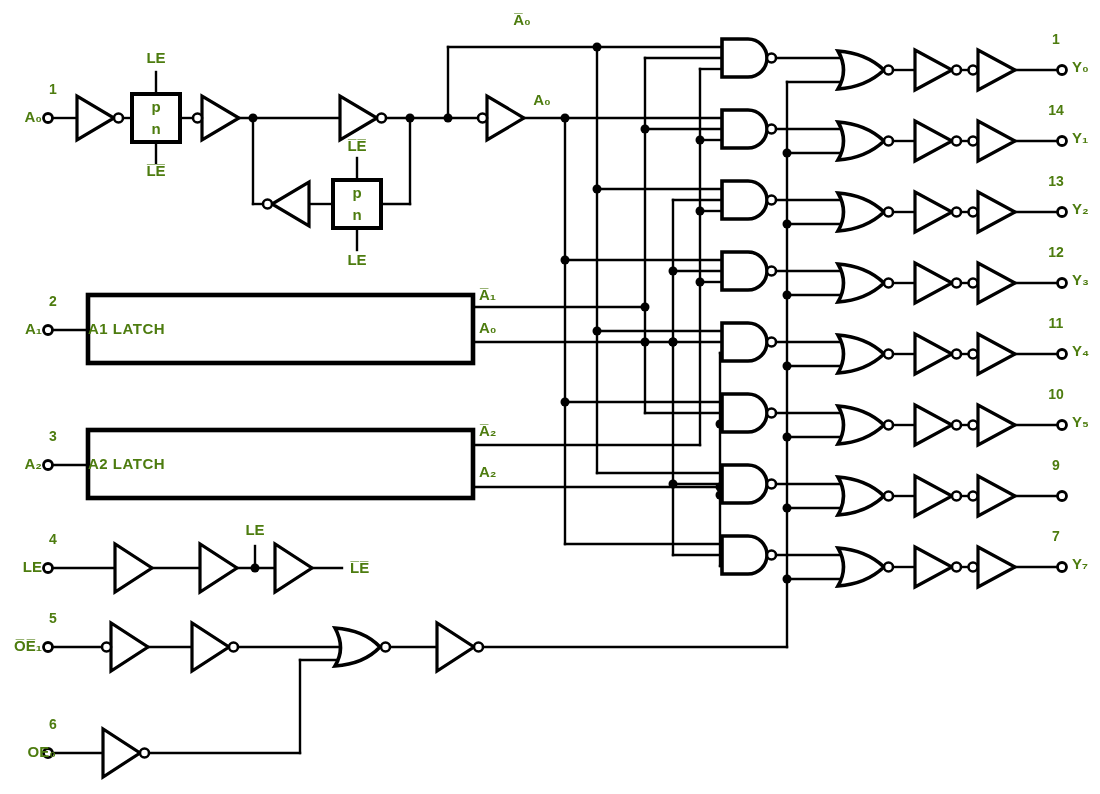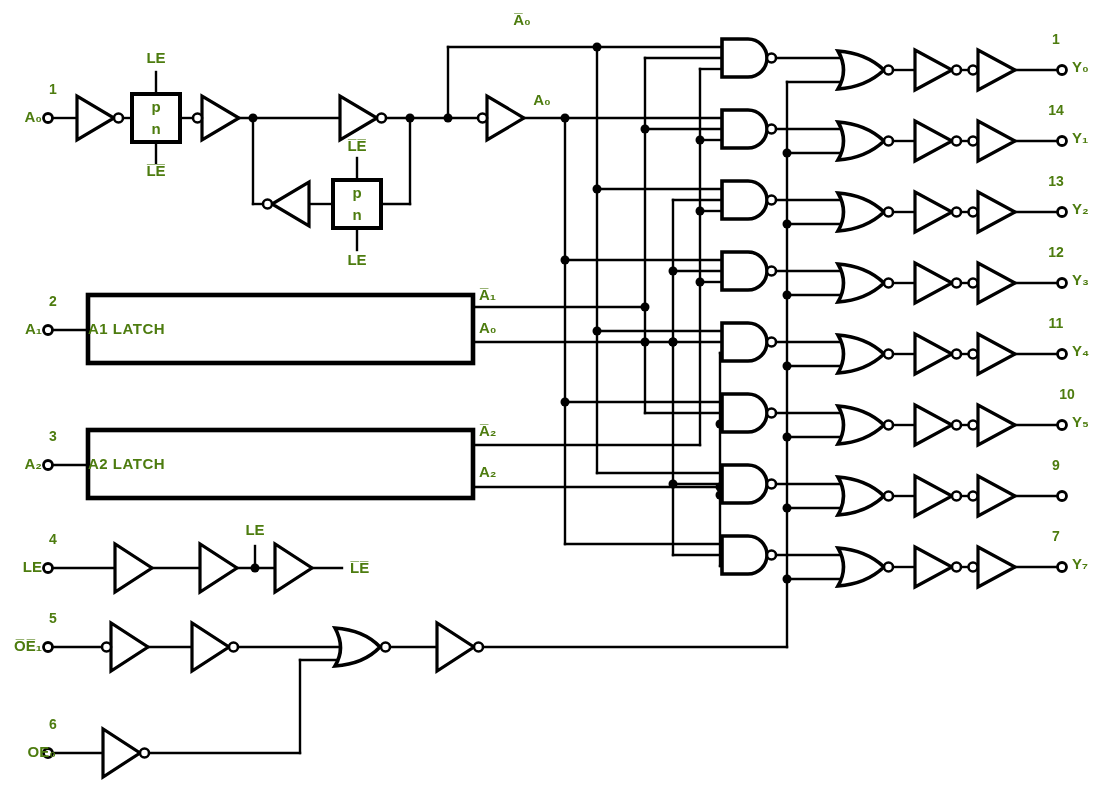--- a/index.html
+++ b/index.html
@@ -309,20 +309,20 @@
       <div class="lbl pin ctr" style="left: 1056px; top: 32px;">1</div>
       <div class="lbl " style="left: 1072px; top: 59px;">Y₀</div>
       <div class="lbl pin ctr" style="left: 1056px; top: 103px;">14</div>
       <div class="lbl " style="left: 1072px; top: 130px;">Y₁</div>
       <div class="lbl pin ctr" style="left: 1056px; top: 174px;">13</div>
       <div class="lbl " style="left: 1072px; top: 201px;">Y₂</div>
       <div class="lbl pin ctr" style="left: 1056px; top: 245px;">12</div>
       <div class="lbl " style="left: 1072px; top: 272px;">Y₃</div>
       <div class="lbl pin ctr" style="left: 1056px; top: 316px;">11</div>
       <div class="lbl " style="left: 1072px; top: 343px;">Y₄</div>
-      <div class="lbl pin ctr" style="left: 1056px; top: 387px; margin-left: 11px;">10</div>
+      <div class="lbl pin ctr" style="left: 1056px; top: 387px;">10</div>
       <div class="lbl " style="left: 1072px; top: 414px;">Y₅</div>
       <div class="lbl pin ctr" style="left: 1056px; top: 458px;">9</div>
       <div class="lbl " style="left: 1072px; top: 485px; margin-left: 40px;">Y₆</div>
       <div class="lbl pin ctr" style="left: 1056px; top: 529px;">7</div>
       <div class="lbl " style="left: 1072px; top: 556px;">Y₇</div>
     </div>
 </div>
 
 </body></html>

